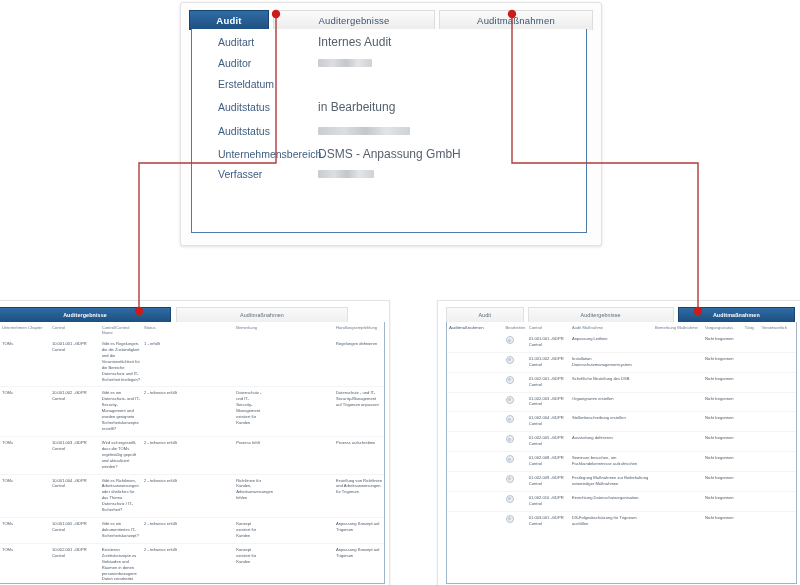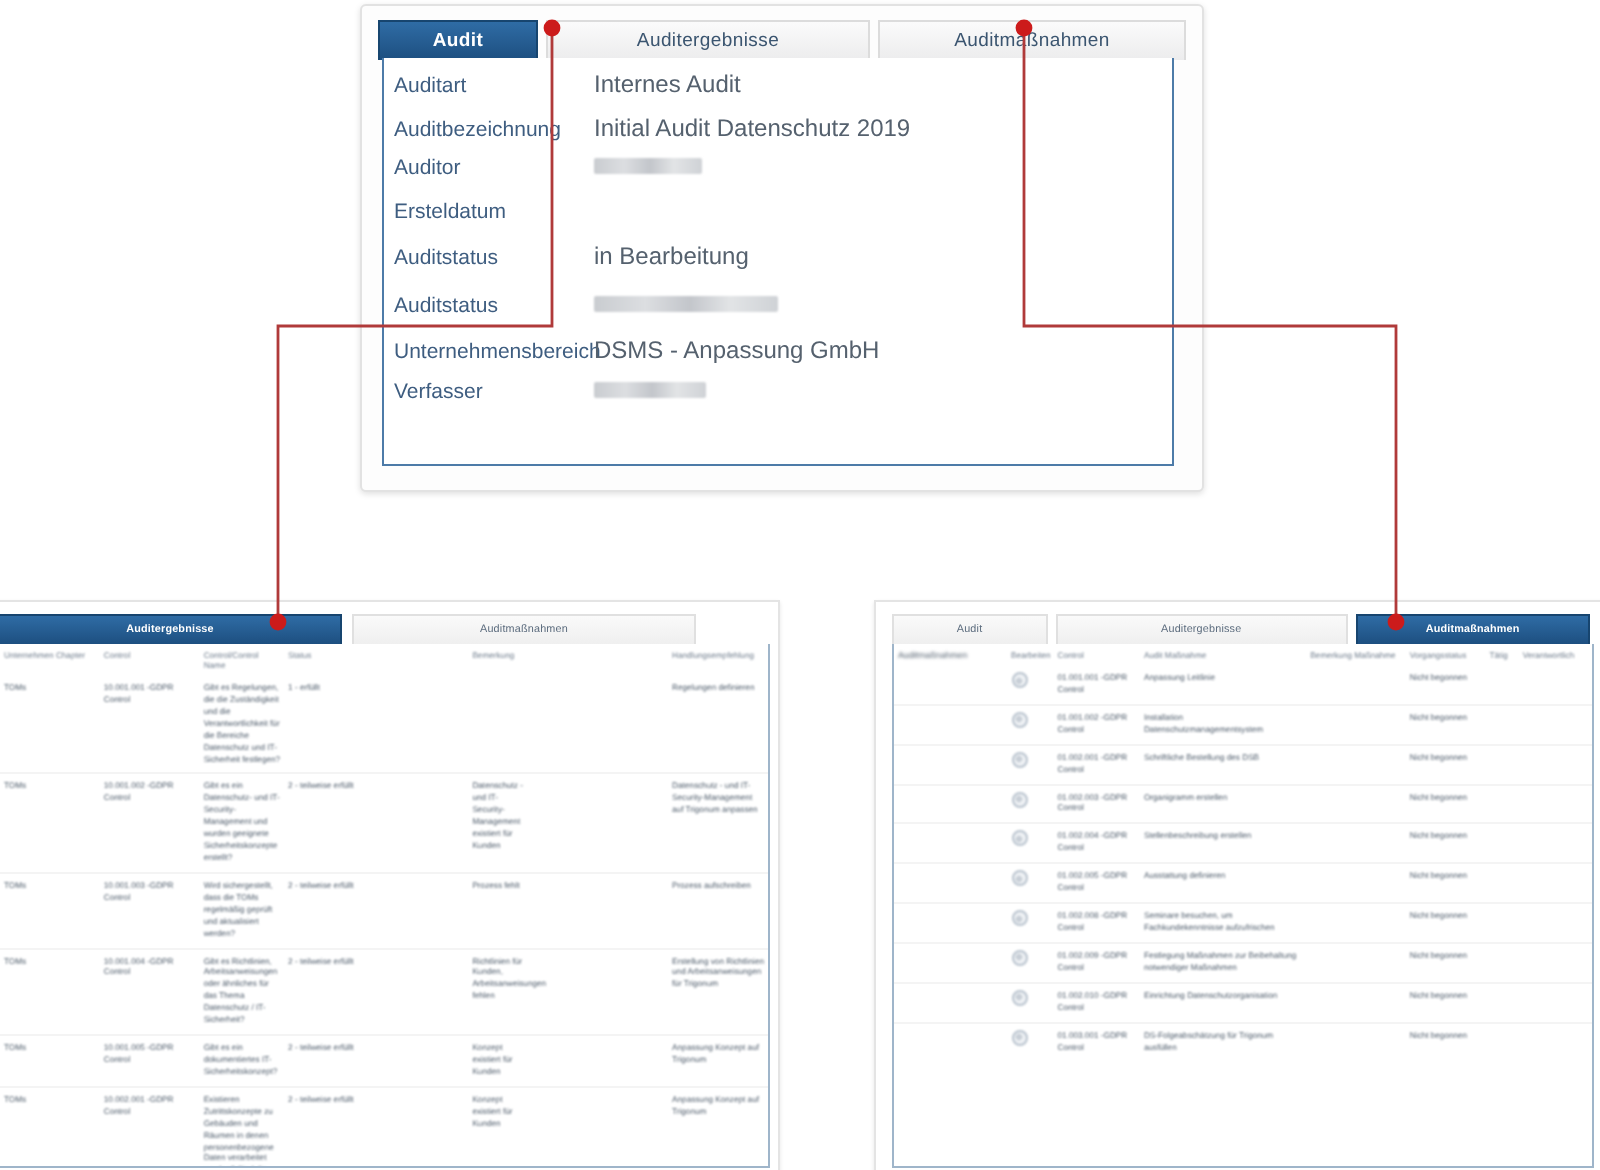--- a/index.html
+++ b/index.html
@@ -44,21 +44,21 @@
   .tab.t-mass{width:152px;margin-left:4px;}
 
   .detail-box{
     position:absolute;left:10px;top:26px;width:396px;height:204px;
     border:1px solid #4d7ba8;
     border-top:none;
     box-sizing:border-box;
     background:#ffffff;
   }
   .fields{position:absolute;left:16px;top:32px;width:390px;}
-  .frow{display:flex;align-items:baseline;height:21.5px;}
+  .frow{display:flex;align-items:baseline;height:21.5px;margin-left:21px;}
   .flabel{width:100px;font-size:10.5px;color:#3e5d80;}
   .fvalue{font-size:12px;color:#55616e;}
   .fvalue.redacted{
     display:inline-block;height:8px;border-radius:1px;
     background:linear-gradient(90deg,#c9ccd0 0%,#dcdee1 28%,#c3c6cb 52%,#e2e4e6 74%,#cfd2d6 100%);
     filter:blur(.6px);
     color:transparent;
     overflow:hidden;
     vertical-align:middle;
   }
@@ -171,24 +171,20 @@
         <span>Auditmaßnahmen</span>
       </div>
     </div>
 
     <div class="detail-box"></div>
 
     <div class="fields">
       <div class="frow">
         <div class="flabel">Auditart</div>
         <div class="fvalue">Internes Audit</div>
-      </div>
-      <div class="frow">
-        <div class="flabel">Auditbezeichnung</div>
-        <div class="fvalue">Initial Audit Datenschutz 2019</div>
       </div>
       <div class="frow">
         <div class="flabel">Auditor</div>
         <div class="fvalue redacted w1">Inga Hansel</div>
       </div>
       <div class="frow">
         <div class="flabel">Ersteldatum</div>
         <div class="fvalue"></div>
       </div>
       <div class="frow">

